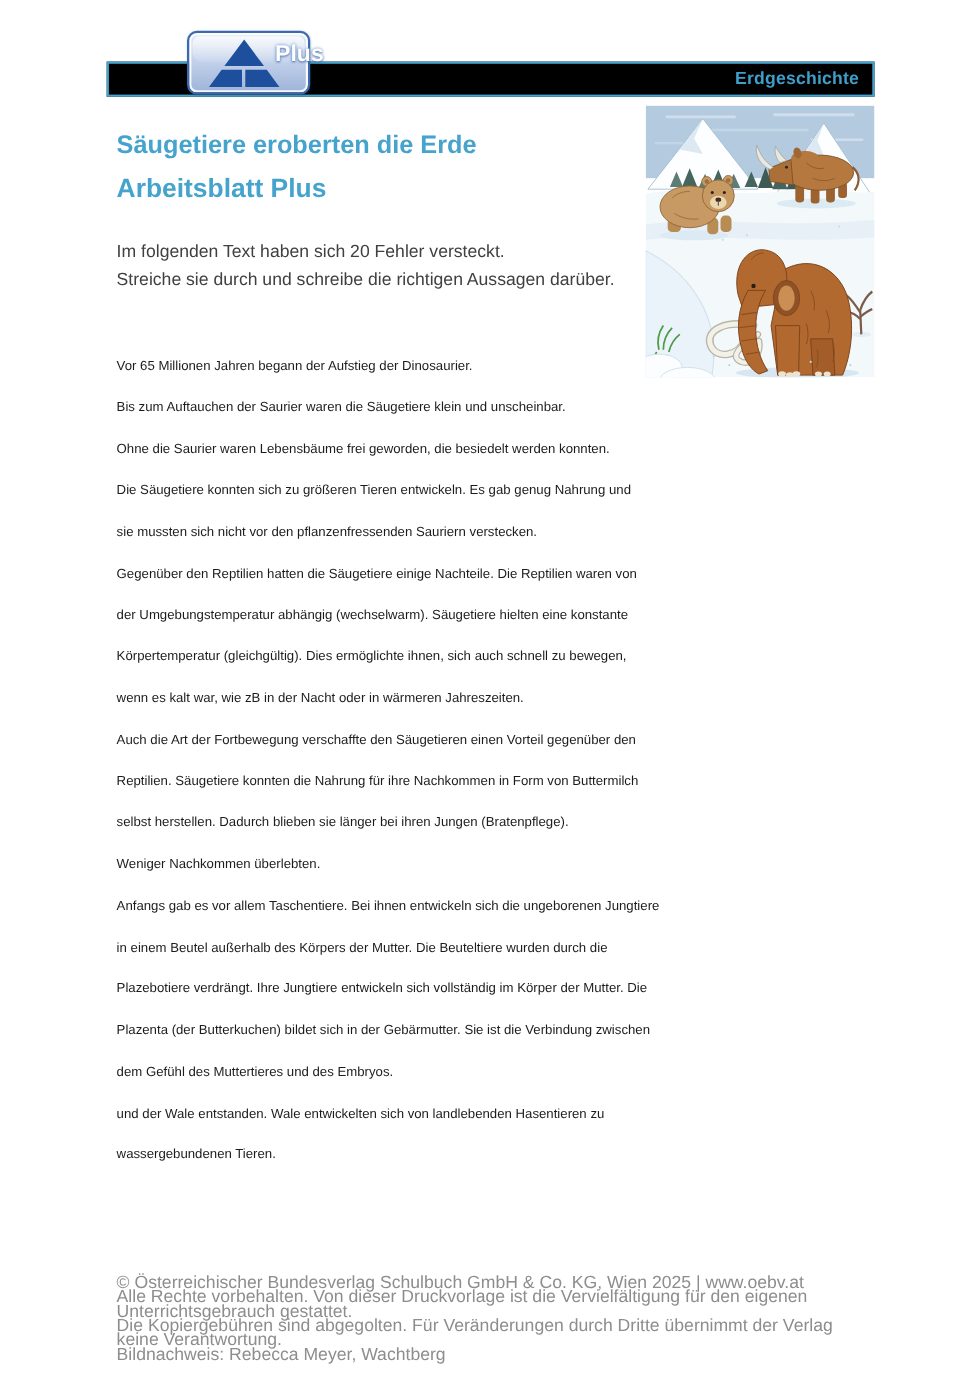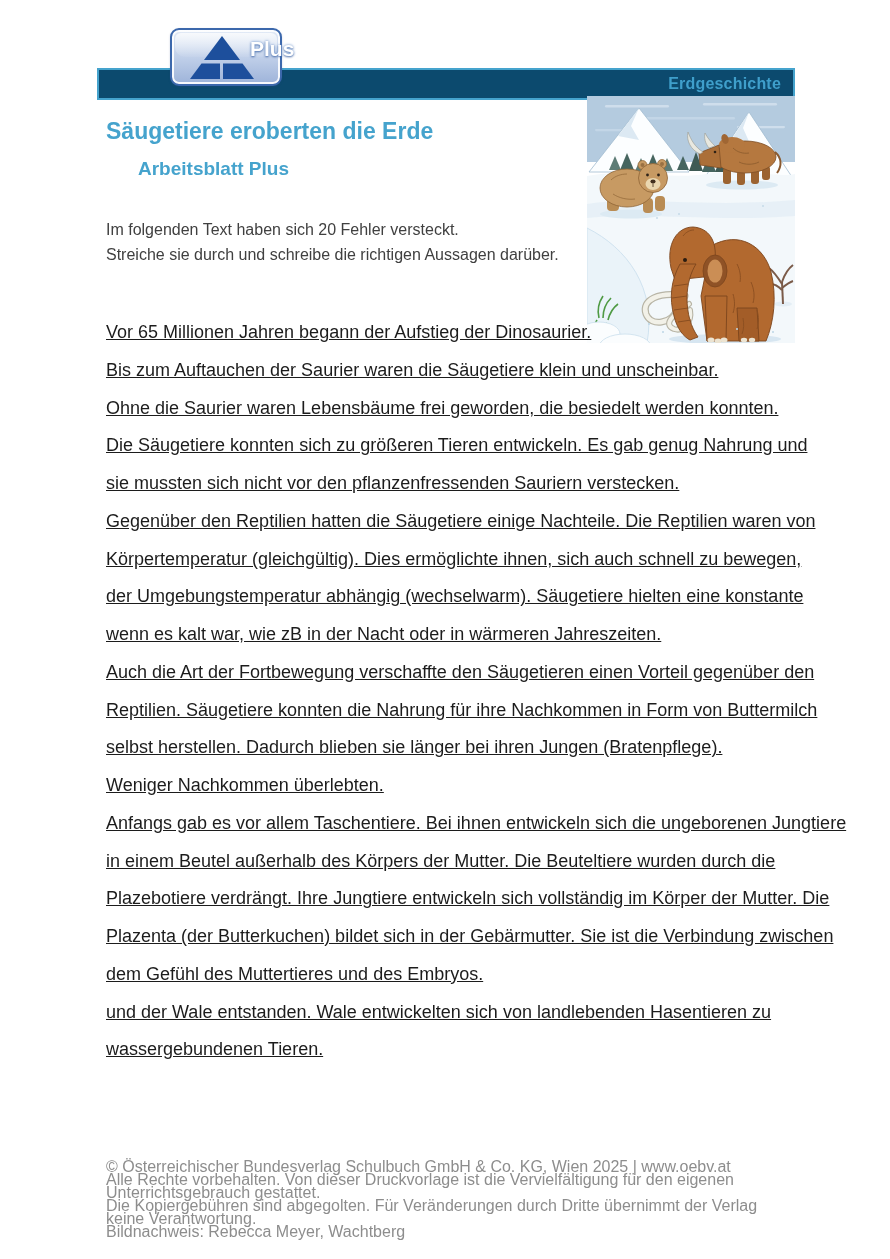--- a/index.html
+++ b/index.html
@@ -4,22 +4,22 @@
 <style>
   * { margin:0; padding:0; box-sizing:border-box; }
   html,body { background:#ffffff; }
   body { font-family:"Liberation Sans", sans-serif; }
   #page {
     position:relative; width:890px; height:1259px; background:#ffffff;
     overflow:hidden; margin:0 auto;
   }
   
   .header-bar {
-    position:absolute; left:97px; top:68px; width:698px; height:32px;
-    border:2px solid #45a3cd; background:#0c4a6e;
+    position:absolute; left:97px; top:56px; width:698px; height:32px;
+    border:2px solid #45a3cd; background:#000000;
   }
   .subject-label {
     position:absolute; right:12px; top:0; height:28px; line-height:28px;
     font-size:16px; font-weight:bold; color:#3f9fcb; letter-spacing:.2px;
   }
   .logo {
     position:absolute; left:170px; top:28px; width:112px; height:58px;
     border:2px solid #3c68ac; border-radius:9px;
     background:linear-gradient(180deg,#e3ebf7 0%,#c2d1ea 48%,#9db3d9 100%);
     box-shadow: inset 0 0 0 2px rgba(255,255,255,.9), 0 1px 2px rgba(40,70,130,.25);
@@ -35,29 +35,29 @@
     position:absolute; left:53px; top:7px; font-size:21px; font-weight:bold;
     color:#ffffff; text-shadow:0 0 3px #6f97cf, 0 1px 2px rgba(25,60,130,.7);padding-left:25px;
   }
   
   .page-title {
     position:absolute; left:106px; top:118px;
     font-size:23px; font-weight:bold; color:#45a3cd;text-align:center;
   }
   .page-subtitle {
     position:absolute; left:106px; top:158px;
-    font-size:19px; font-weight:bold; color:#45a3cd;margin-left:32px;
+    font-size:24px; font-weight:bold; color:#45a3cd;
   }
   .instructions {
     position:absolute; left:106px; top:217px;
     font-size:16px; line-height:25px; color:#404040;
   }
   .body-text {
     position:absolute; left:106px; top:314px; width:690px;
-    font-size:18px; color:#1c1c1c;text-decoration:underline;
+    font-size:12px; color:#1c1c1c;
   }
   .text-line { height:37.75px; line-height:37.75px; white-space:nowrap; }
   
   .illustration {
     position:absolute; left:587px; top:96px; width:208px; height:247px;
   }
   
   .footer {
     position:absolute; left:106px; top:1160px; width:680px;
     font-size:16px; line-height:13px; color:#8d8d8d;
@@ -217,22 +217,22 @@
     <div>Streiche sie durch und schreibe die richtigen Aussagen darüber.</div>
   </div>
 
   <div class="body-text">
     <div class="text-line">Vor 65 Millionen Jahren begann der Aufstieg der Dinosaurier.</div>
     <div class="text-line">Bis zum Auftauchen der Saurier waren die Säugetiere klein und unscheinbar.</div>
     <div class="text-line">Ohne die Saurier waren Lebensbäume frei geworden, die besiedelt werden konnten.</div>
     <div class="text-line">Die Säugetiere konnten sich zu größeren Tieren entwickeln. Es gab genug Nahrung und</div>
     <div class="text-line">sie mussten sich nicht vor den pflanzenfressenden Sauriern verstecken.</div>
     <div class="text-line">Gegenüber den Reptilien hatten die Säugetiere einige Nachteile. Die Reptilien waren von</div>
+    <div class="text-line">der Umgebungstemperatur abhängig (wechselwarm). Säugetiere hielten eine konstante</div>
     <div class="text-line">Körpertemperatur (gleichgültig). Dies ermöglichte ihnen, sich auch schnell zu bewegen,</div>
-    <div class="text-line">der Umgebungstemperatur abhängig (wechselwarm). Säugetiere hielten eine konstante</div>
     <div class="text-line">wenn es kalt war, wie zB in der Nacht oder in wärmeren Jahreszeiten.</div>
     <div class="text-line">Auch die Art der Fortbewegung verschaffte den Säugetieren einen Vorteil gegenüber den</div>
     <div class="text-line">Reptilien. Säugetiere konnten die Nahrung für ihre Nachkommen in Form von Buttermilch</div>
     <div class="text-line">selbst herstellen. Dadurch blieben sie länger bei ihren Jungen (Bratenpflege).</div>
     <div class="text-line">Weniger Nachkommen überlebten.</div>
     <div class="text-line">Anfangs gab es vor allem Taschentiere. Bei ihnen entwickeln sich die ungeborenen Jungtiere</div>
     <div class="text-line">in einem Beutel außerhalb des Körpers der Mutter. Die Beuteltiere wurden durch die</div>
     <div class="text-line">Plazebotiere verdrängt. Ihre Jungtiere entwickeln sich vollständig im Körper der Mutter. Die</div>
     <div class="text-line">Plazenta (der Butterkuchen) bildet sich in der Gebärmutter. Sie ist die Verbindung zwischen</div>
     <div class="text-line">dem Gefühl des Muttertieres und des Embryos.</div>

